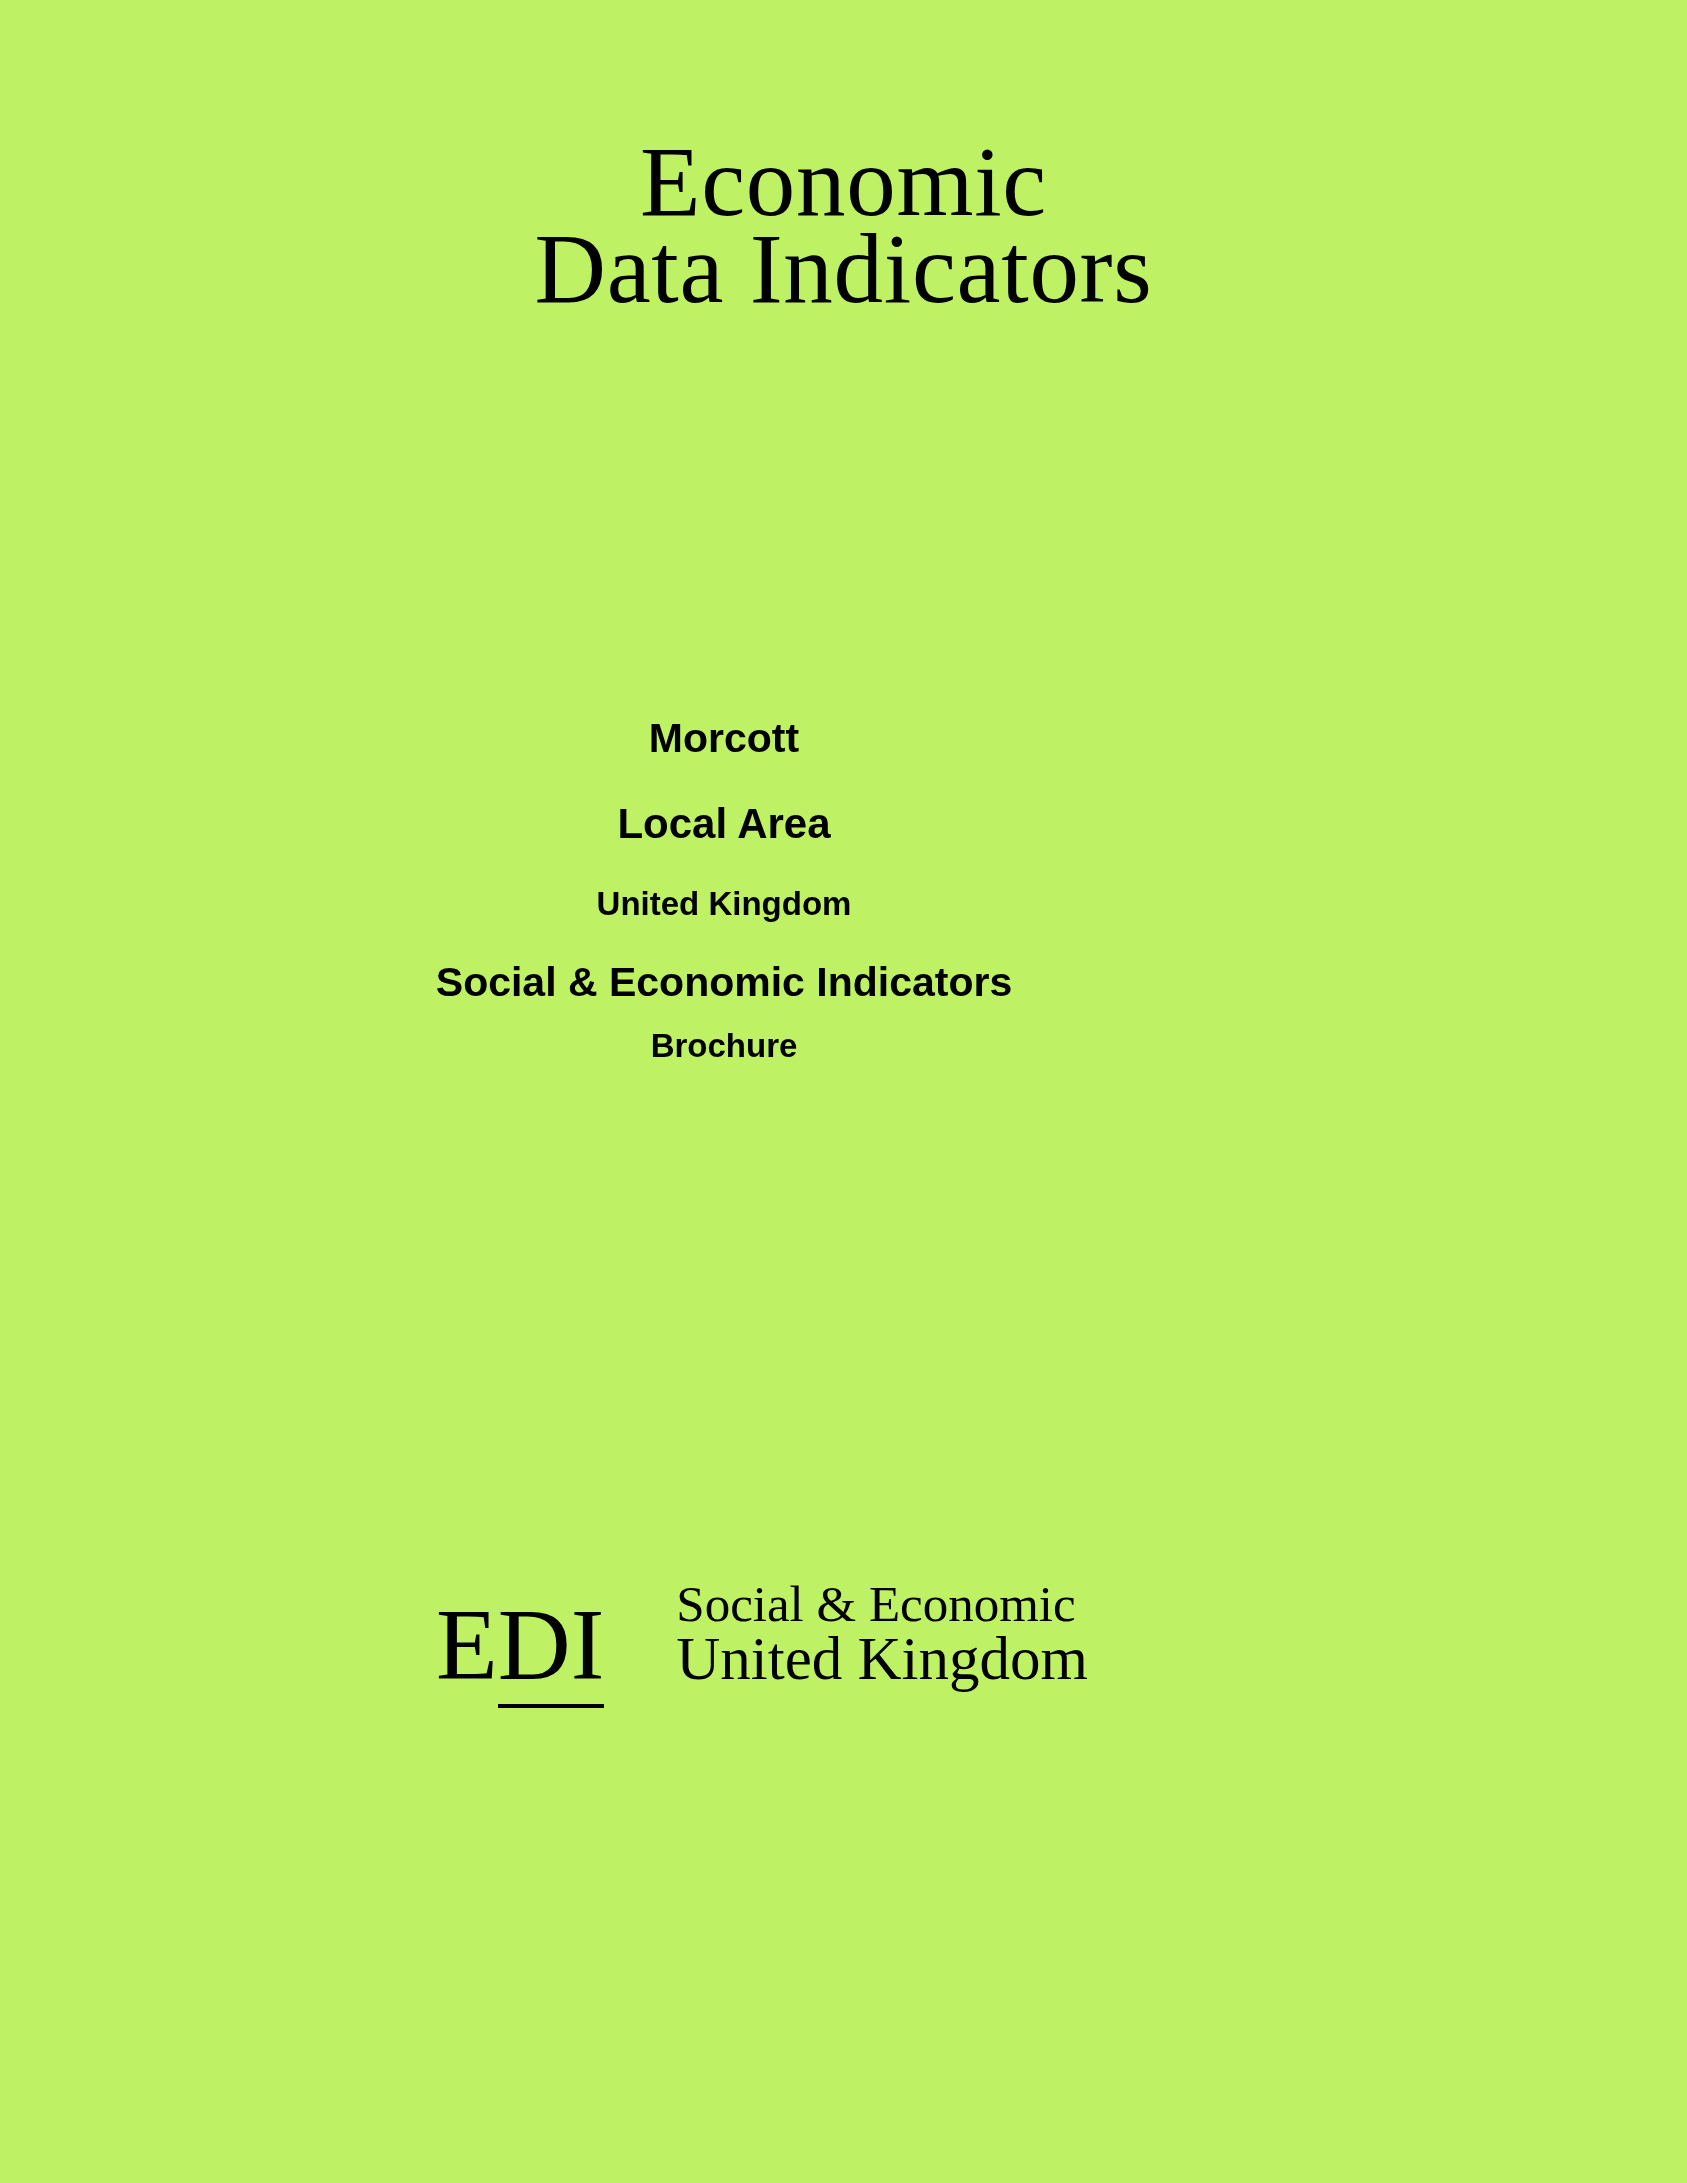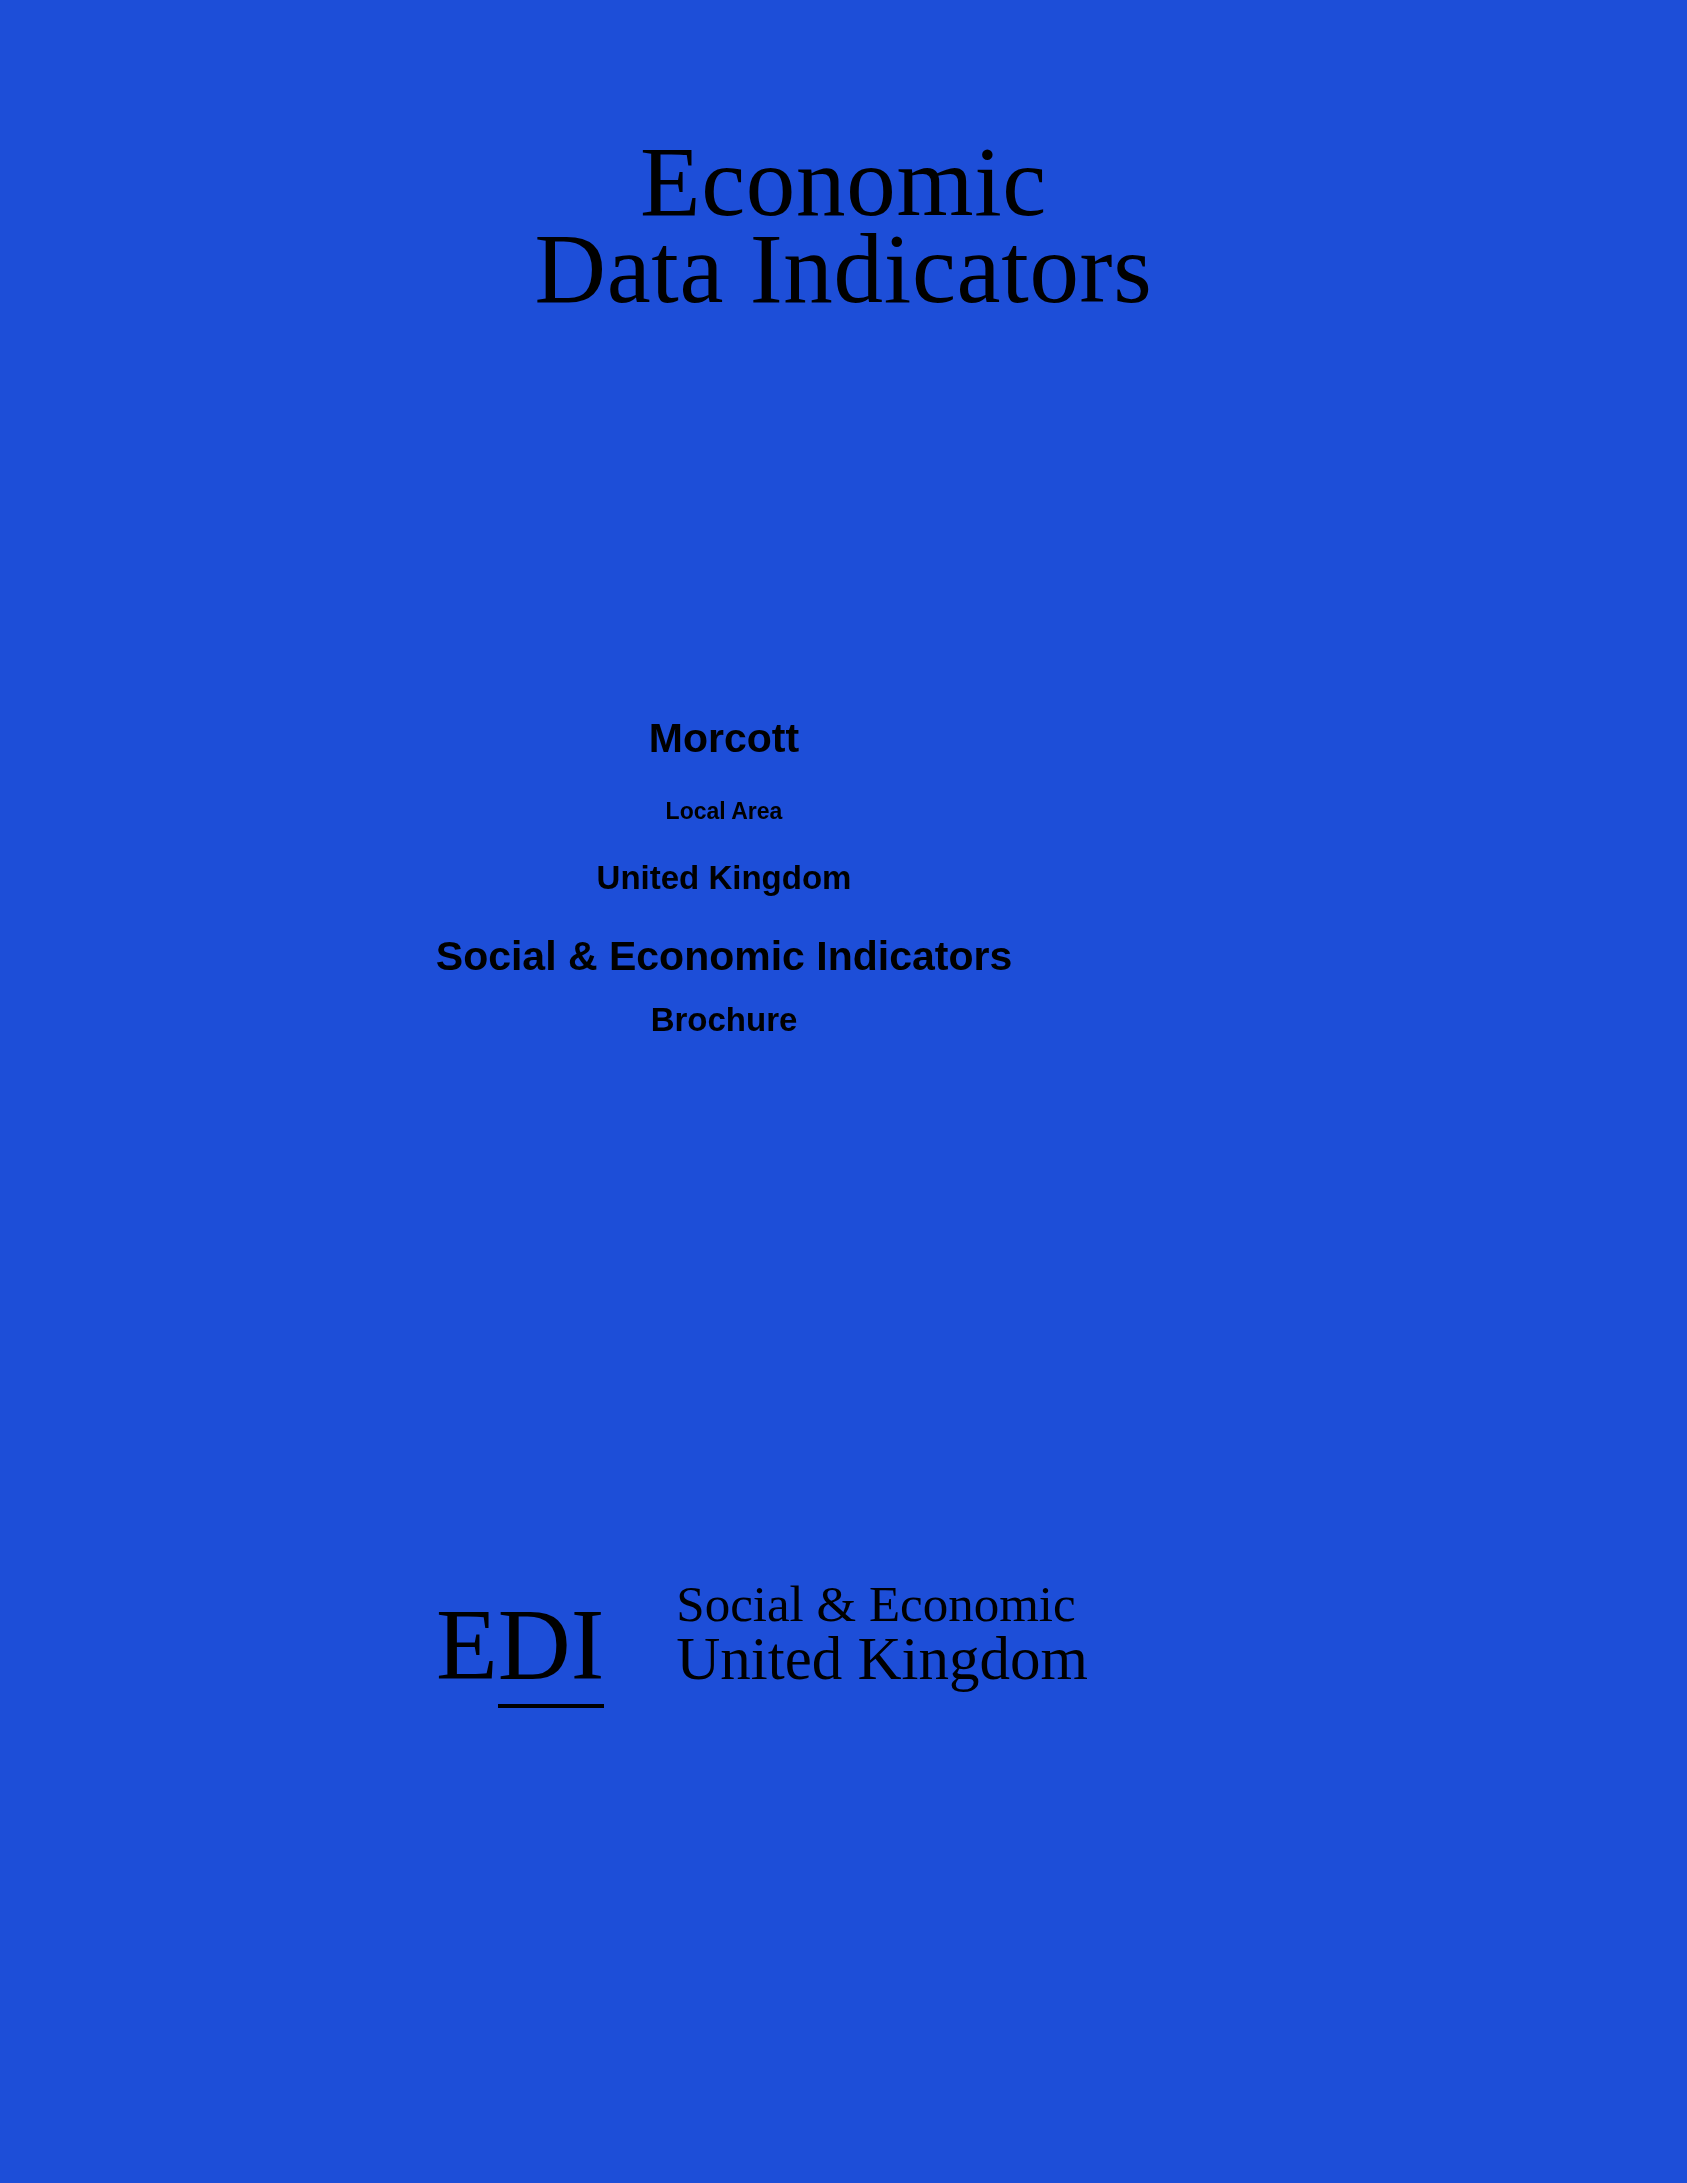--- a/index.html
+++ b/index.html
@@ -12,21 +12,21 @@
     height: 2183px;
     font-family: "Liberation Sans", sans-serif;
     color: #000000;
     overflow: hidden;
   }
 
   .page {
     position: relative;
     width: 1687px;
     height: 2183px;
-    background: #1d4ed8;
+    background: #bef264;
   }
 
   
   .masthead {
     position: absolute;
     top: 132px;
     left: 0;
     width: 1687px;
     text-align: center;
     font-family: "Liberation Serif", serif;
@@ -52,21 +52,21 @@
     top: 711px;
     left: 0;
     width: 1448px;
     text-align: center;
   }
   .title-block .line {
     font-weight: bold;
     line-height: 1.35;
   }
   .t-place     { font-size: 41px; margin-bottom: 30px; }
-  .t-areatype  { font-size: 23px; margin-bottom: 29px; margin-top: 8px; }
+  .t-areatype  { font-size: 42px; margin-bottom: 29px; margin-top: 8px; }
   .t-country   { font-size: 33px; margin-bottom: 28px; }
   .t-subject   { font-size: 41px; margin-bottom: 14px; }
   .t-doctype   { font-size: 33px; text-align: center; }
 
   
   .brand-lockup {
     position: absolute;
     top: 1578px;
     left: 0;
     width: 1524px;

